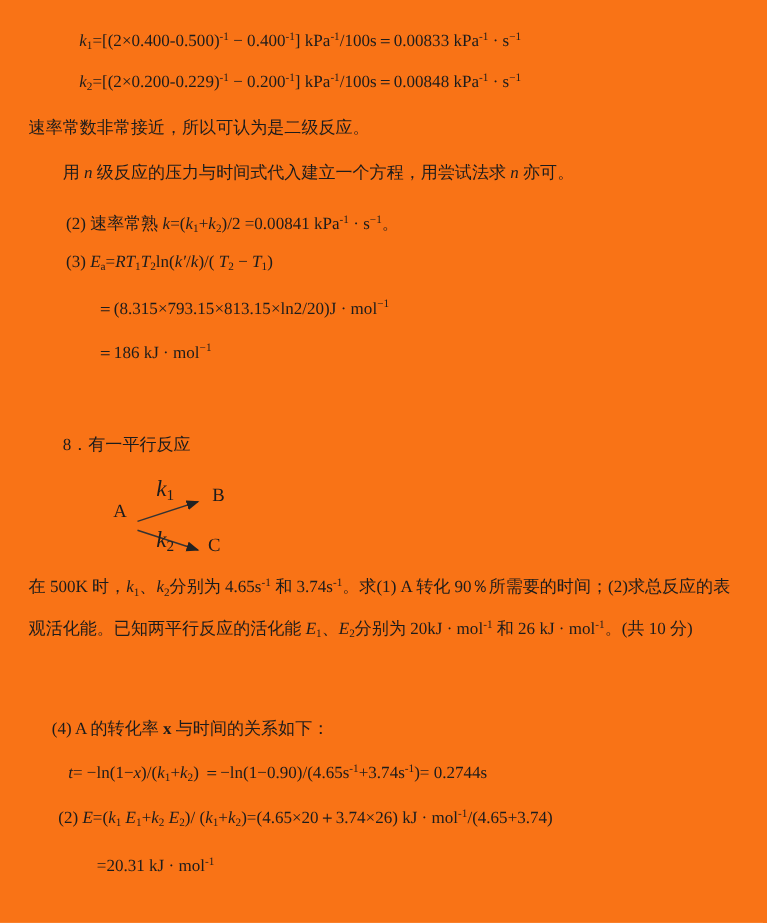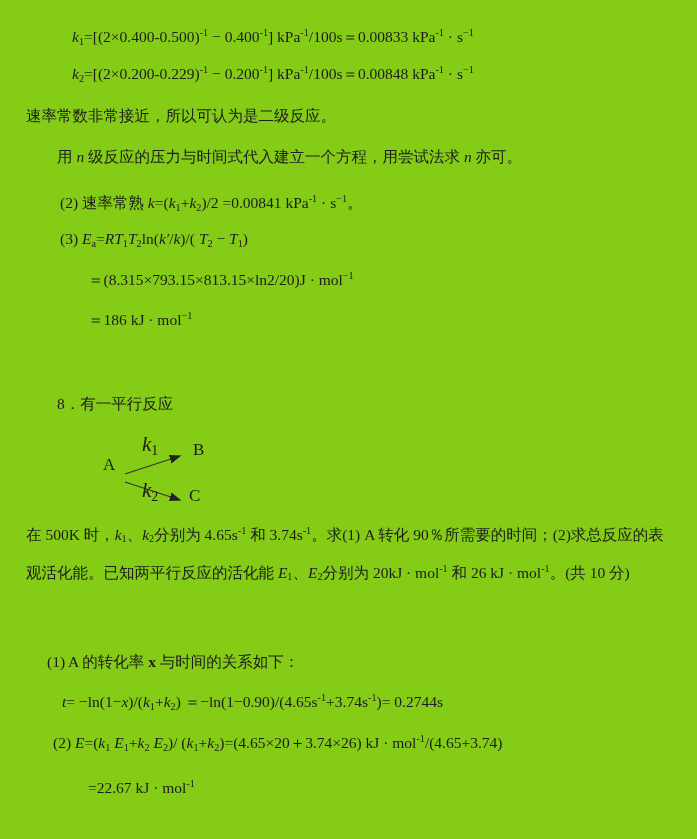--- a/index.html
+++ b/index.html
@@ -1,17 +1,17 @@
 <!DOCTYPE html>
 <html><head>
 <meta charset="utf-8">
 <style>
   html,body { margin:0; padding:0; background:#ffffff; }
   .page {
-    position:relative; width:697px; height:839px; background:#84cc16;
+    position:relative; width:697px; height:839px; background:#f97316;
     font-family:"Liberation Serif","DejaVu Serif",serif;
     font-size:15.5px; color:#1c1c1c; overflow:hidden;
   }
   .line { position:absolute; white-space:nowrap; }
   .tok-i  { font-style:italic; }
   .tok-b  { font-weight:bold; }
   .tok-sub { font-size:0.66em; vertical-align:-0.28em; }
   .tok-sup { font-size:0.66em; vertical-align:0.55em; }
 
   .l0  { left:72px;  top:27px; }
@@ -68,18 +68,18 @@
       <line x1="27" y1="50" x2="82" y2="68" marker-end="url(#arrhead)"></line>
     </svg>
     <span class="node node-a">A</span>
     <span class="node node-b">B</span>
     <span class="node node-c">C</span>
     <span class="klabel k1"><span class="tok-i">k</span><span class="tok-sub">1</span></span>
     <span class="klabel k2"><span class="tok-i">k</span><span class="tok-sub">2</span></span>
   </div>
 
   <div class="line l9"><span>在 500K 时，</span><span class="tok-i">k</span><span class="tok-sub">1</span><span>、</span><span class="tok-i">k</span><span class="tok-sub">2</span><span>分别为 4.65s</span><span class="tok-sup">-1</span><span> 和 3.74s</span><span class="tok-sup">-1</span><span>。求(1) A 转化 90％所需要的时间；(2)求总反应的表观活化能。已知两平行反应的活化能 </span><span class="tok-i">E</span><span class="tok-sub">1</span><span>、</span><span class="tok-i">E</span><span class="tok-sub">2</span><span>分别为 20kJ · mol</span><span class="tok-sup">-1</span><span> 和 26 kJ · mol</span><span class="tok-sup">-1</span><span>。(共 10 分)</span></div>
-  <div class="line l11"><span>(1) A 的转化率 </span><span class="tok-b">x</span><span> 与时间的关系如下：</span></div>
+  <div class="line l11"><span>(4) A 的转化率 </span><span class="tok-b">x</span><span> 与时间的关系如下：</span></div>
   <div class="line l12"><span class="tok-i">t</span><span>= −ln(1−</span><span class="tok-i">x</span><span>)/(</span><span class="tok-i">k</span><span class="tok-sub">1</span><span>+</span><span class="tok-i">k</span><span class="tok-sub">2</span><span>) ＝−ln(1−0.90)/(4.65s</span><span class="tok-sup">-1</span><span>+3.74s</span><span class="tok-sup">-1</span><span>)= 0.2744s</span></div>
   <div class="line l13"><span>(2)  </span><span class="tok-i">E</span><span>=(</span><span class="tok-i">k</span><span class="tok-sub">1</span><span> </span><span class="tok-i">E</span><span class="tok-sub">1</span><span>+</span><span class="tok-i">k</span><span class="tok-sub">2</span><span> </span><span class="tok-i">E</span><span class="tok-sub">2</span><span>)/ (</span><span class="tok-i">k</span><span class="tok-sub">1</span><span>+</span><span class="tok-i">k</span><span class="tok-sub">2</span><span>)=(4.65×20＋3.74×26) kJ · mol</span><span class="tok-sup">-1</span><span>/(4.65+3.74)</span></div>
-  <div class="line l14"><span>=22.67 kJ · mol</span><span class="tok-sup">-1</span></div>
+  <div class="line l14"><span>=20.31 kJ · mol</span><span class="tok-sup">-1</span></div>
 
 </div>
 
 </body></html>

